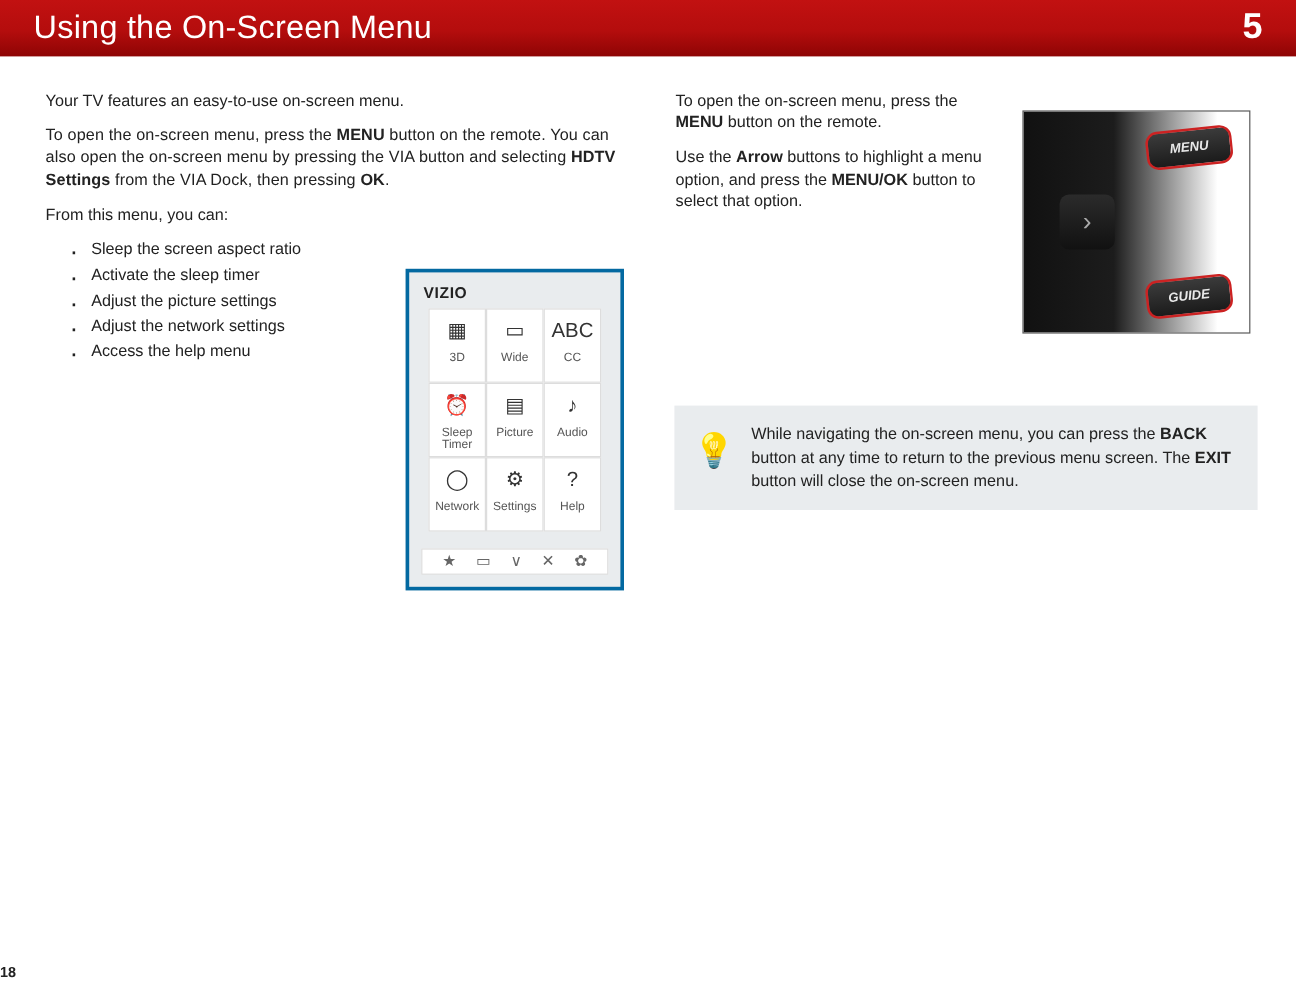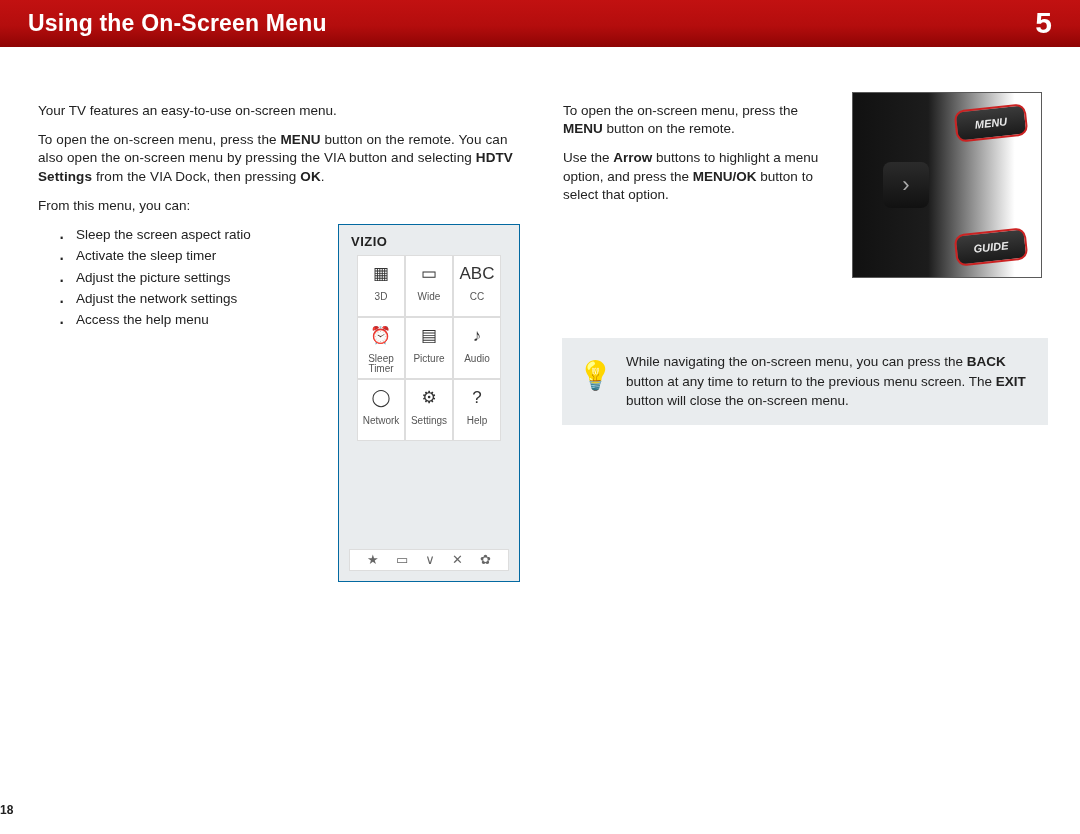--- a/index.html
+++ b/index.html
@@ -10,36 +10,36 @@
     position: relative; overflow: hidden; line-height: 1.35;
   }
 
   
   .header {
     height: 47px;
     background: linear-gradient(to bottom, #c21111 0%, #b40d0d 55%, #8e0404 100%);
     display: flex; align-items: center; justify-content: space-between;
     padding: 0 28px 0 28px; color: #fff;
   }
-  .header-title { font-size: 23px; font-weight: 700; letter-spacing: .2px; }
+  .header-title { font-size: 27px; font-weight: 400; letter-spacing: .2px; }
   .header-num   { font-size: 30px; font-weight: 700; }
 
   
-  .body { display: flex; gap: 46px; padding: 55px 38px 0 38px; }
+  .body { display: flex; gap: 46px; padding: 28px 38px 0 38px; }
   .col  { flex: 1; }
   .col p { margin-bottom: 11px; text-align: left; }
   .justify { text-align: justify; text-justify: inter-word; letter-spacing: .1px; }
   ul.features { list-style: none; margin: 4px 0 0 20px; }
   ul.features li { position: relative; padding-left: 18px; margin: 3px 0; }
   ul.features li::before { content: "·"; position: absolute; left: 0; top: -4px; font-size: 22px; }
 
   
   .menu-card {
-    position: absolute; left: 338px; top: 224px; width: 182px; height: 358px;
-    background: #e9ecee; border: 1px solid #0369a1;
+    position: absolute; left: 338px; top: 224px; width: 182px; height: 268px;
+    background: #e9ecee; border: 3px solid #0369a1;
   }
   .menu-brand { font-size: 13px; font-weight: 600; letter-spacing: .5px; padding: 8px 10px 4px 12px; }
   .menu-grid { display: grid; grid-template-columns: repeat(3, 48px); gap: 0; justify-content: center; }
   .menu-cell {
     width: 48px; height: 62px; background: #fff; border: 1px solid #ddd;
     display: flex; flex-direction: column; align-items: center; justify-content: flex-start;
     padding-top: 6px; gap: 4px;
   }
   .menu-cell .ic { width: 26px; height: 26px; display:flex; align-items:center; justify-content:center; font-size:17px; color:#333;}
   .menu-cell .lbl { font-size: 10px; color:#555; text-align:center; line-height:1.05; }

